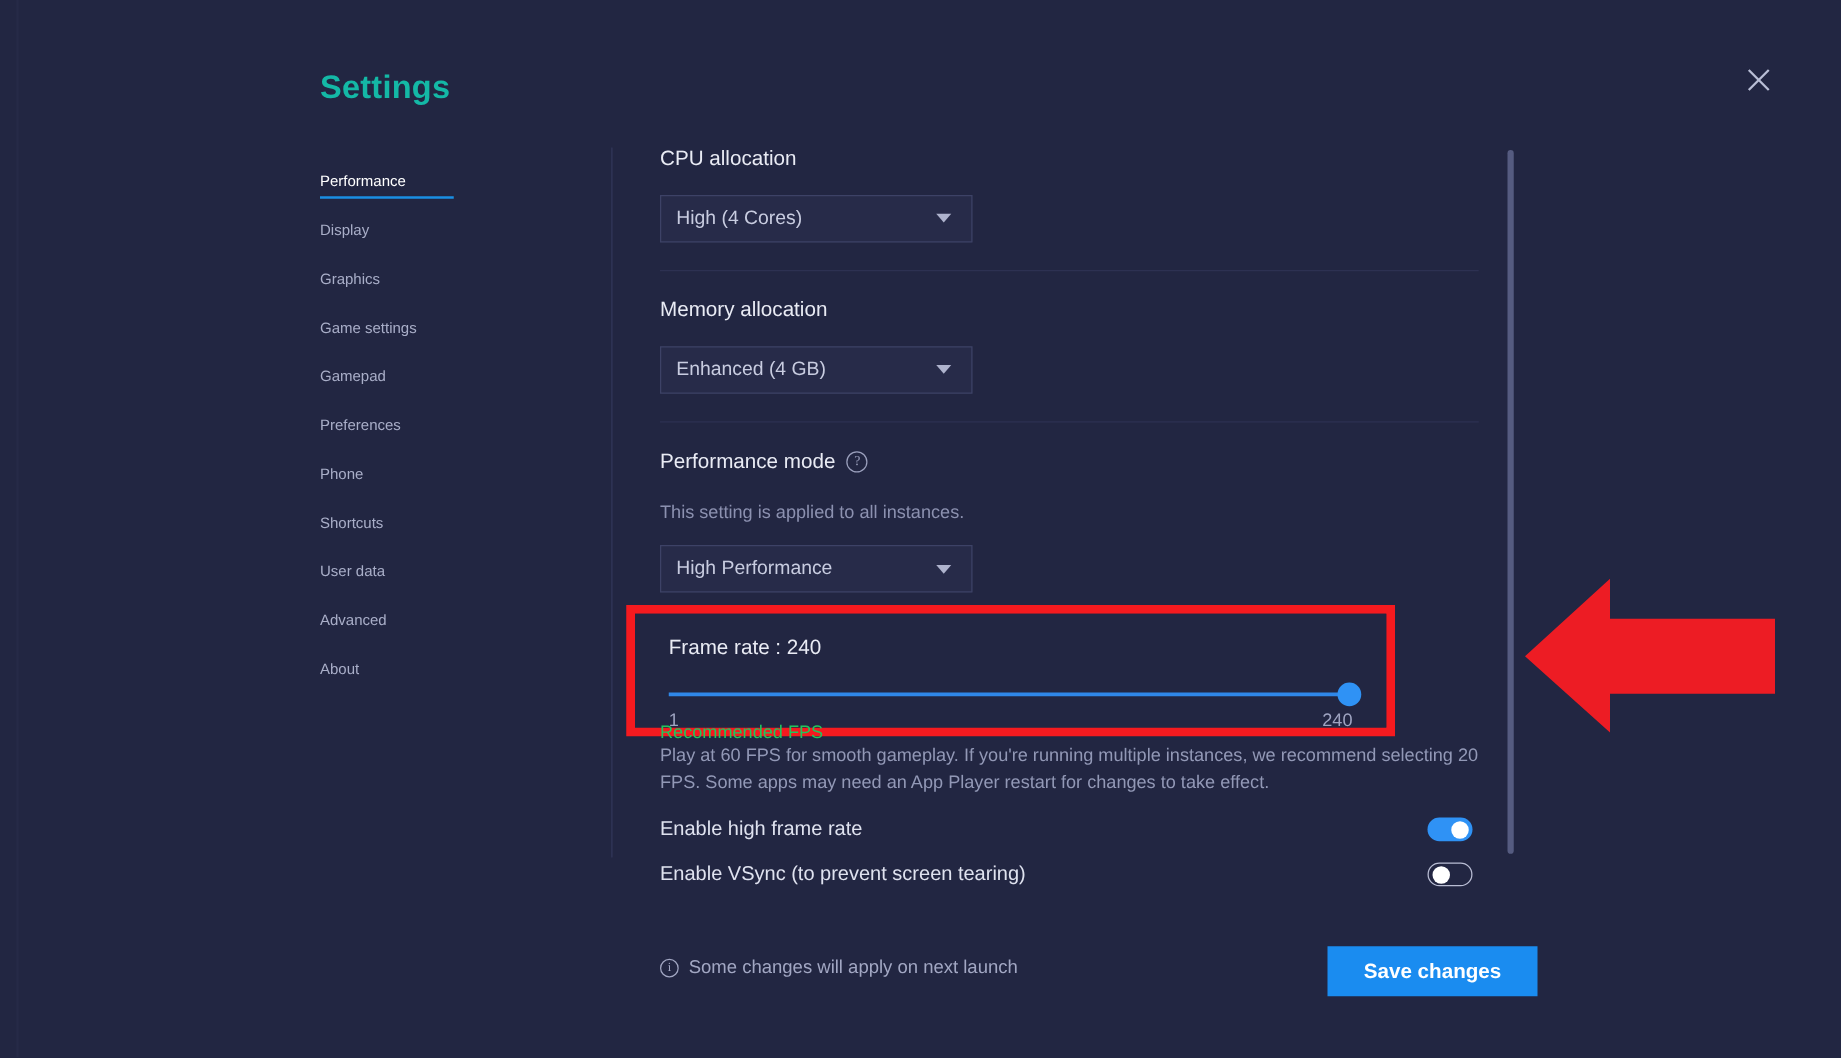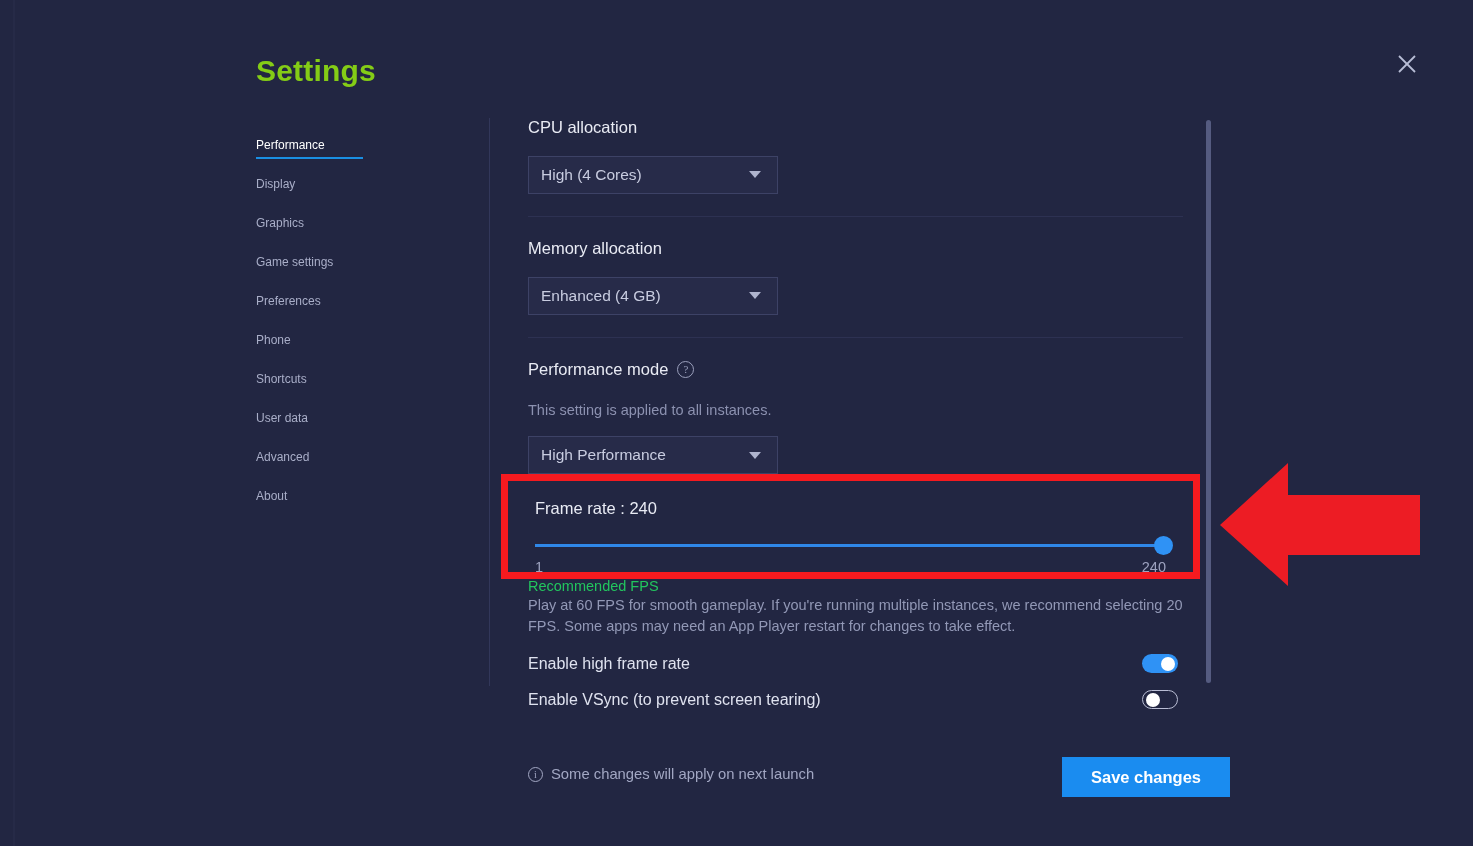--- a/index.html
+++ b/index.html
@@ -18,23 +18,23 @@
   }
   .left-edge-strip {
     position: absolute;
     left: 13px; top: 0;
     width: 2px; height: 846px;
     background: #262a47;
   }
   .settings-title {
     position: absolute;
     left: 256px; top: 54px;
-    font-size: 30px;
+    font-size: 26px;
     font-weight: bold;
-    color: #84cc16;
+    color: #14b8a6;
     letter-spacing: 0.2px;
     text-align: center;
   }
   .close-btn {
     position: absolute;
     right: 50px; top: 48px;
     width: 32px; height: 32px;
     cursor: pointer;
     display: flex;
     align-items: center;
@@ -135,22 +135,22 @@
   }
   .sub-note {
     margin-top: 23px;
     font-size: 14.5px;
     color: #8c91b0;
   }
 
   
   .framerate-wrap {
     position: absolute;
-    left: 501px; top: 474px;
-    width: 699px; height: 105px;
+    left: 501px; top: 484px;
+    width: 615px; height: 105px;
     border: 7px solid #f51a1f;
   }
   .framerate-inner {
     position: relative;
     width: 100%; height: 100%;
     background: #222642;
     padding: 18px 27px 0 27px;
   }
   .fr-title {
     font-size: 16.5px;
@@ -300,20 +300,21 @@
       <line x1="3" y1="3" x2="19" y2="19" stroke="#b9bed6" stroke-width="1.8"></line>
       <line x1="19" y1="3" x2="3" y2="19" stroke="#b9bed6" stroke-width="1.8"></line>
     </svg>
   </div>
 
   <div class="sidebar">
     <div class="side-item active"><span>Performance</span></div>
     <div class="side-item"><span>Display</span></div>
     <div class="side-item"><span>Graphics</span></div>
     <div class="side-item"><span>Game settings</span></div>
+    <div class="side-item"><span>Gamepad</span></div>
     <div class="side-item"><span>Preferences</span></div>
     <div class="side-item"><span>Phone</span></div>
     <div class="side-item"><span>Shortcuts</span></div>
     <div class="side-item"><span>User data</span></div>
     <div class="side-item"><span>Advanced</span></div>
     <div class="side-item"><span>About</span></div>
   </div>
 
   <div class="v-divider"></div>
 

